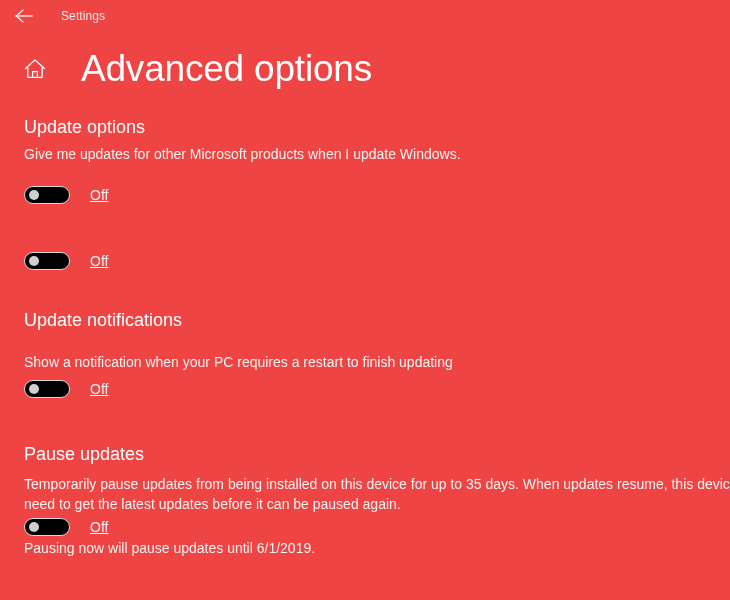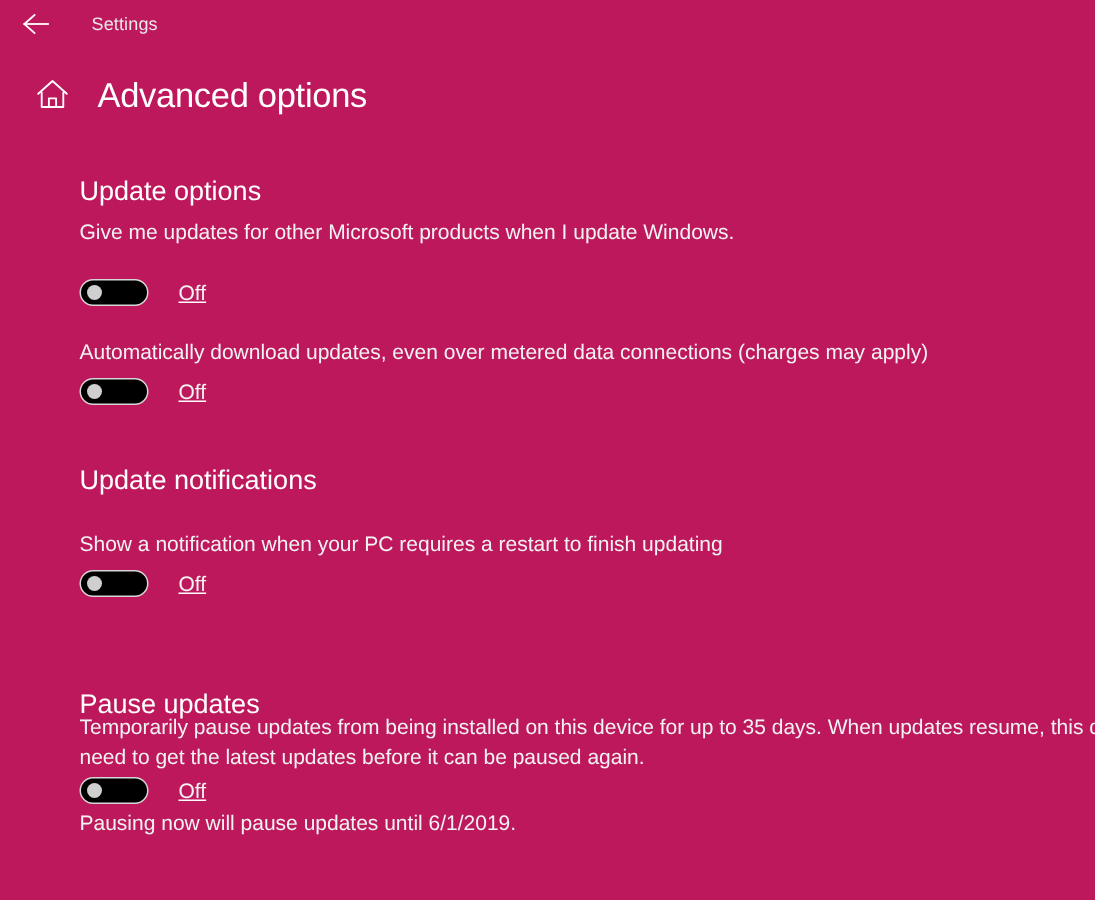--- a/index.html
+++ b/index.html
@@ -13,21 +13,21 @@
   body {
     font-family: "Liberation Sans", "DejaVu Sans", sans-serif;
     color: #ffffff;
     -webkit-font-smoothing: antialiased;
   }
 
   .window {
     position: relative;
     width: 730px;
     height: 600px;
-    background: #be185d;
+    background: #ef4444;
     overflow: hidden;
   }
 
   
   .titlebar {
     position: absolute;
     top: 0;
     left: 0;
     width: 730px;
     height: 32px;
@@ -64,26 +64,27 @@
     width: 26px;
     height: 26px;
     display: flex;
     align-items: center;
     justify-content: center;
     cursor: pointer;
     margin-right: 17px;
   }
   .home-icon svg { display: block; }
   .page-title {
-    font-size: 23px;
+    font-size: 37px;
     font-weight: 300;
     color: #ffffff;
     letter-spacing: -0.2px;
     line-height: 1;
     white-space: nowrap;
+    margin-left: 16px;
   }
 
   .section-heading {
     font-size: 18px;
     font-weight: 400;
     color: #ffffff;
     line-height: 1.2;
     letter-spacing: 0px;
     white-space: nowrap;
   }
@@ -130,21 +131,21 @@
   }
   .toggle-label {
     font-size: 14px;
     color: #f2f2f2;
     margin-left: 20px;
     line-height: 1;
     white-space: nowrap;
   }
 
   
-  .abs { position: absolute; margin-left: 29px; }
+  .abs { position: absolute; }
 </style>
 </head>
 <body>
 
 <div class="window">
 
   <div class="titlebar">
     <div class="back-btn">
       <span>
         <svg width="20" height="16" viewBox="0 0 20 16" aria-hidden="true">
@@ -175,23 +176,20 @@
     <div class="setting-desc">Give me updates for other Microsoft products when I update Windows.</div>
   </div>
 
   <div class="abs toggle-row" style="left:24px; top:186px;">
     <div class="toggle">
       <div class="knob"></div>
     </div>
     <div class="toggle-label">Off</div>
   </div>
 
-  <div class="abs" style="left:24px; top:225px;">
-    <div class="setting-desc">Automatically download updates, even over metered data connections (charges may apply)</div>
-  </div>
 
   <div class="abs toggle-row" style="left:24px; top:252px;">
     <div class="toggle">
       <div class="knob"></div>
     </div>
     <div class="toggle-label">Off</div>
   </div>
 
   <div class="abs" style="left:24px; top:353px;">
     <div class="setting-desc">Show a notification when your PC requires a restart to finish updating</div>
@@ -201,21 +199,21 @@
     <div class="section-heading">Update notifications</div>
   </div>
 
   <div class="abs toggle-row" style="left:24px; top:380px;">
     <div class="toggle">
       <div class="knob"></div>
     </div>
     <div class="toggle-label">Off</div>
   </div>
 
-  <div class="abs" style="left:24px; top:459px;">
+  <div class="abs" style="left:24px; top:444px;">
     <div class="section-heading">Pause updates</div>
   </div>
 
   <div class="abs" style="left:24px; top:475px;">
     <div class="setting-desc wrapped">Temporarily pause updates from being installed on this device for up to 35 days. When updates resume, this device will need to get the latest updates before it can be paused again.</div>
   </div>
 
   <div class="abs toggle-row" style="left:24px; top:518px;">
     <div class="toggle">
       <div class="knob"></div>

